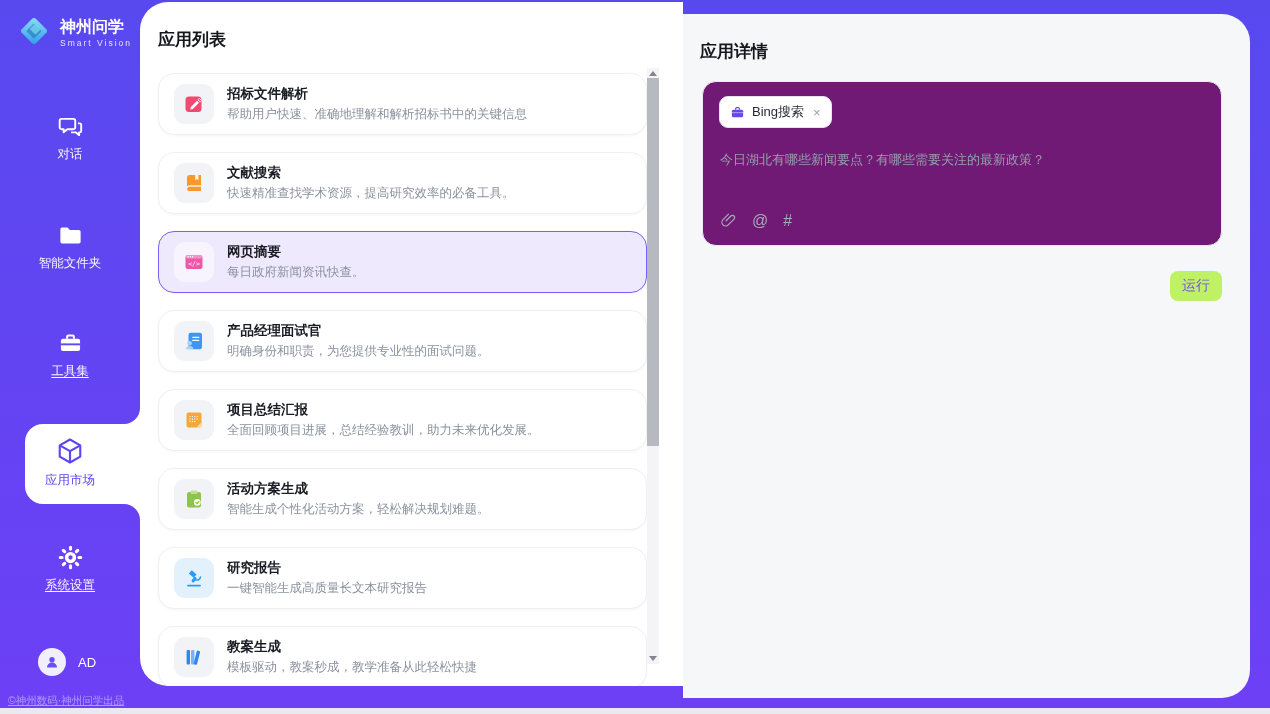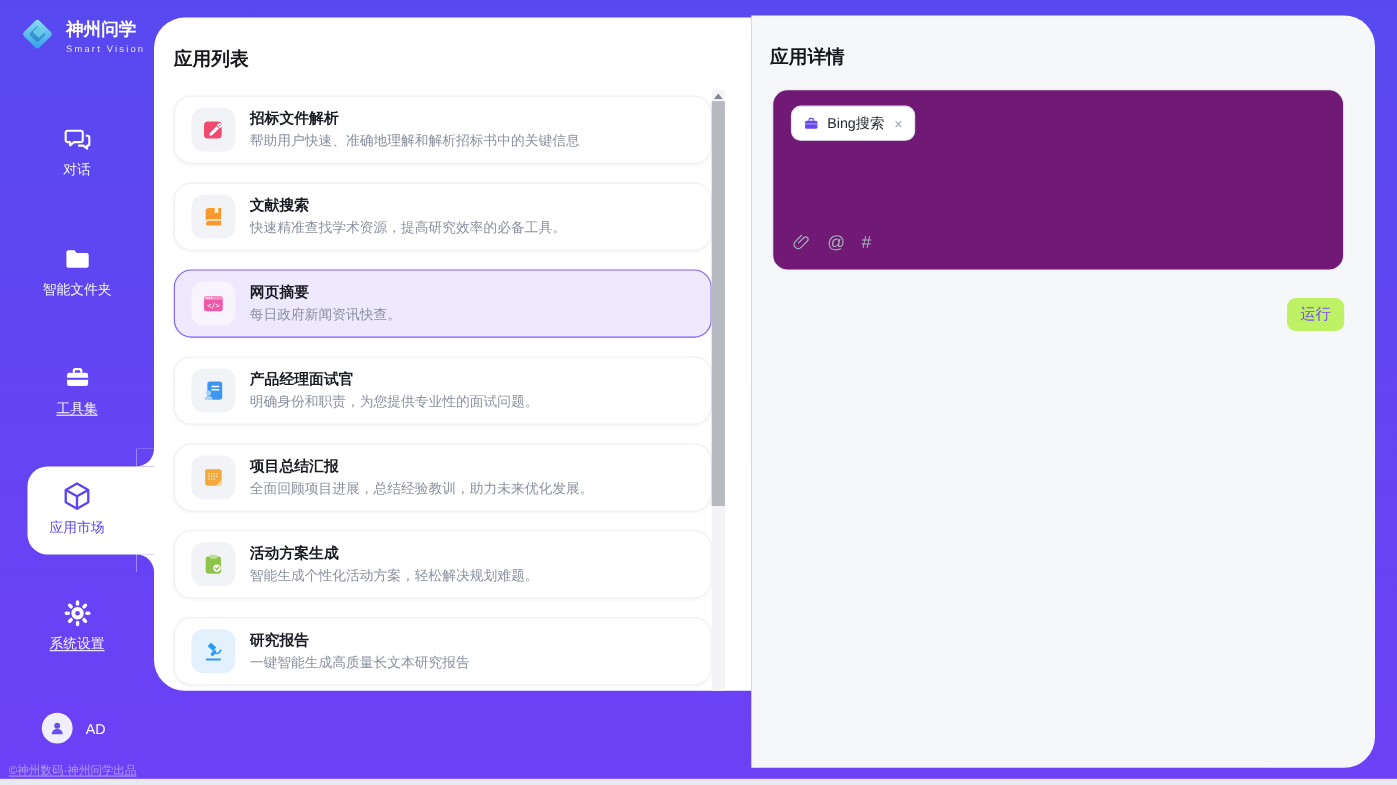--- a/index.html
+++ b/index.html
@@ -26,21 +26,21 @@
   .fillet.top .fillet-inner{background:#6444f3;border-bottom-right-radius:16px;}
   .fillet.bottom{top:504px;}
   .fillet.bottom .fillet-inner{background:#6742f4;border-top-right-radius:16px;}
   .nav-item.active{color:#5b46f2;}
   .nav-item.active .nav-label{color:#5b46f2;}
   .user-row{position:absolute;left:38px;top:648px;display:flex;align-items:center;gap:12px;}
   .avatar{width:28px;height:28px;border-radius:50%;background:#f2effc;display:flex;align-items:center;justify-content:center;}
   .user-name{color:#fff;font-size:13px;}
   .copyright{position:absolute;left:8px;top:694px;width:134px;color:rgba(255,255,255,.45);font-size:10.5px;white-space:nowrap;text-decoration:underline;}
   
-  .panel-list{position:absolute;left:140px;top:16px;width:543px;height:612px;background:#ffffff;
+  .panel-list{position:absolute;left:140px;top:2px;width:543px;height:684px;background:#ffffff;
     border-radius:28px 0 0 28px;overflow:hidden;}
   .panel-title{position:absolute;left:18px;top:26px;font-size:17px;font-weight:bold;color:#15171d;}
   .cards{position:absolute;left:18px;top:71px;width:489px;}
   .card{box-sizing:border-box;height:62px;border:1px solid #eef0f4;border-radius:16px;margin-bottom:17px;
     display:flex;align-items:center;padding-left:15px;background:#fff;
     box-shadow:0 1px 3px rgba(20,30,60,.04);cursor:pointer;}
   .card.selected{background:#efe9fd;border:1.5px solid #7e5ef2;}
   .tile{width:40px;height:40px;border-radius:11px;background:#f1f3f7;display:flex;align-items:center;justify-content:center;flex:none;}
   .tile.blue{background:#e3f1fd;}
   .card.selected .tile{background:#f8f4fe;}
@@ -291,20 +291,21 @@
       <div class="card">
         <span class="tile">
           <svg width="24" height="24" viewBox="0 0 24 24">
             <rect x="4.6" y="5" width="3.4" height="14.6" rx="1" fill="#2f86f0"></rect>
             <rect x="9" y="5" width="3.4" height="14.6" rx="1" fill="#74b4f7"></rect>
             <rect x="13.2" y="5.6" width="3.4" height="14.2" rx="1" transform="rotate(14 14.9 12.7)" fill="#2f86f0"></rect>
           </svg>
         </span>
         <span class="card-text">
           <span class="card-name" style="display:block">教案生成</span>
+          <span class="card-desc" style="display:block">模板驱动，教案秒成，教学准备从此轻松快捷</span>
         </span>
       </div>
 
     </div>
 
     <div class="scrollbar">
       <div class="sb-arrow up"></div>
       <div class="sb-thumb"></div>
       <div class="sb-arrow down"></div>
     </div>
@@ -319,20 +320,21 @@
           <svg width="15" height="15" viewBox="0 0 24 24" style="display:block">
             <rect x="3" y="7.6" width="18" height="11.8" rx="2.4" fill="#6847ef"></rect>
             <path d="M9 7.6V6a1.9 1.9 0 0 1 1.9-1.9h2.2A1.9 1.9 0 0 1 15 6v1.6" fill="none" stroke="#6847ef" stroke-width="1.9"></path>
             <path d="M3 12.2h18" stroke="#fff" stroke-width="1" opacity=".75"></path>
           </svg>
         </span>
         <span class="tag-label">Bing搜索</span>
         <span class="tag-close">×</span>
       </div>
 
+      <div class="query">今日湖北有哪些新闻要点？有哪些需要关注的最新政策？</div>
 
       <div class="attach-row">
         <span>
           <svg width="17" height="17" viewBox="0 0 24 24" style="display:block">
             <path d="M8.6 12.4l6.8-6.8a3.1 3.1 0 0 1 4.4 4.4l-8.2 8.2a5.2 5.2 0 0 1-7.4-7.4l7.8-7.8" fill="none" stroke="#a6adb8" stroke-width="1.7" stroke-linecap="round"></path>
           </svg>
         </span>
         <span class="glyph">@</span>
         <span class="glyph">#</span>
       </div>

